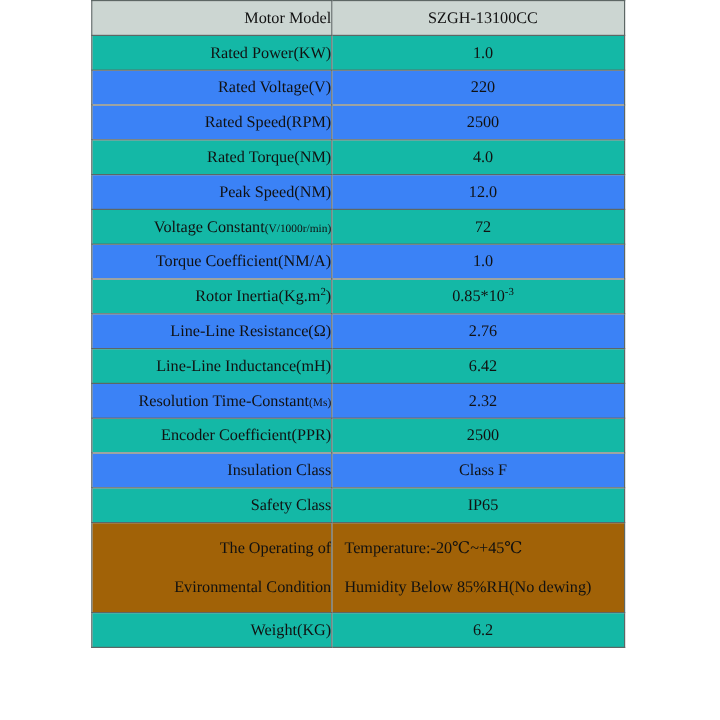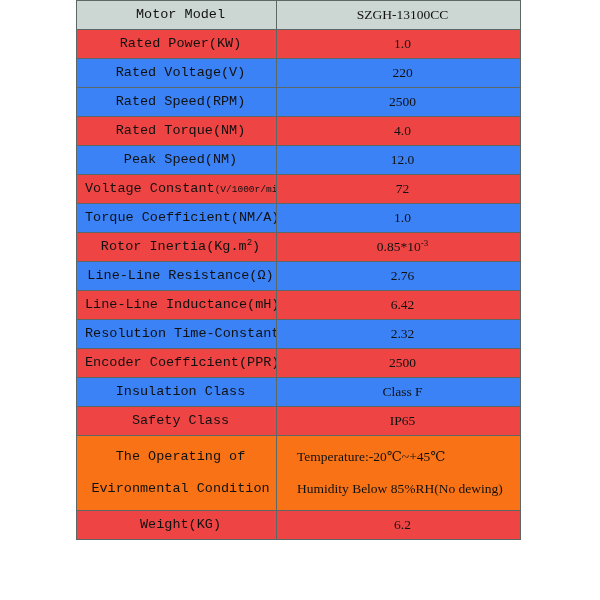--- a/index.html
+++ b/index.html
@@ -39,52 +39,51 @@
 
   table.spec-table td {
     border-top: 1px solid #5d6765;
     border-bottom: 1px solid #5d6765;
     border-left: 1px solid #5d6765;
     border-right: 1px solid #5d6765;
     font-size: 13.5px;
     line-height: 1.15;
     padding: 0 0 0 8px;
     vertical-align: middle;
-    background: #ef4444;
+    background: #14b8a6;
     white-space: nowrap;
     overflow: hidden;
   }
 
   
   tr.shade > td {
     background: #3b82f6;
   }
   
   tr.header-row > td {
     background: #ccd6d2;
   }
   
   tr.tall-row > td {
-    background: #f97316;
+    background: #a16207;
     height: 74px;
     vertical-align: middle;
     line-height: 2.35;
   }
 
   td.value-cell {
     text-align: center;
     padding: 0 4px;
   }
   td.value-cell.left-align {
     text-align: left;
-    padding-left: 20px;
+    padding-left: 10px;
   }
   td.label-cell {
-    text-align: center;
-    font-family: Liberation Mono, monospace;
+    text-align: right;
   }
 
   
   .unit-small {
     font-size: 9.5px;
     letter-spacing: 0;
     margin-top: 47px;
   }
   sup.sup {
     font-size: 9px;

